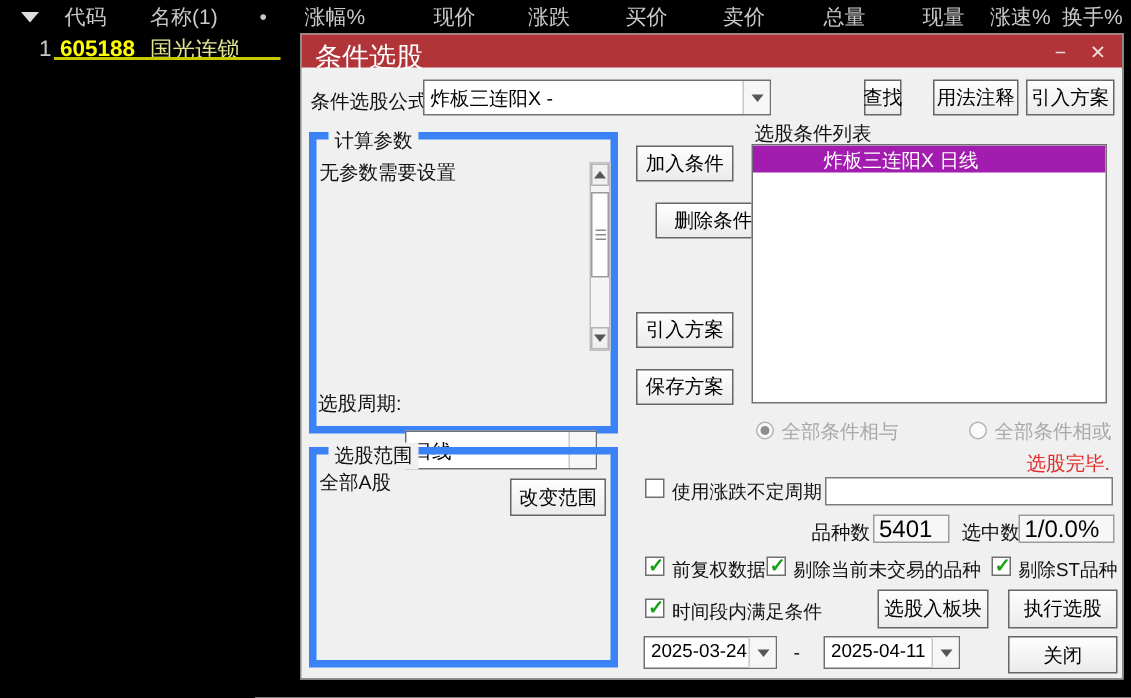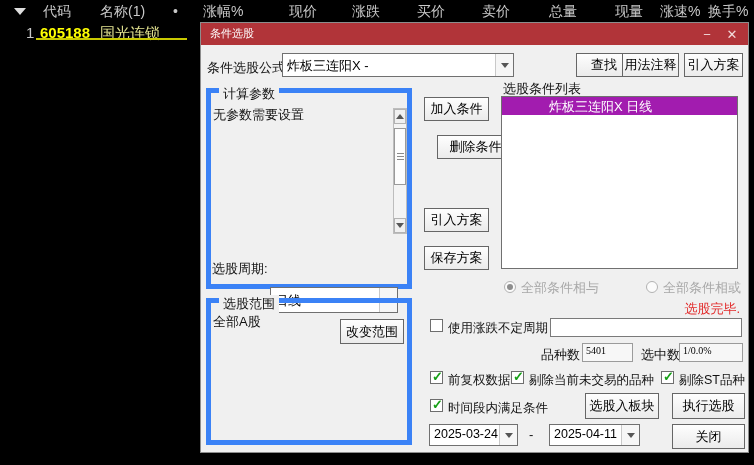--- a/index.html
+++ b/index.html
@@ -11,21 +11,21 @@
   .abs{position:absolute;box-sizing:border-box;}
   
   .hdr{position:absolute;top:3px;font-size:14px;color:#c9c9c9;white-space:nowrap;}
   .sort-tri{position:absolute;left:14px;top:8px;width:0;height:0;
     border-left:6px solid transparent;border-right:6px solid transparent;border-top:7px solid #dedede;}
   .rowtxt{position:absolute;top:24px;font-size:15px;white-space:nowrap;}
   
   .dialog{position:absolute;left:200px;top:22px;width:549px;height:431px;
     background:#f0f0f0;border:1px solid #8d8d8d;box-sizing:border-box;}
   .titlebar{position:absolute;left:0;top:0;right:0;height:22px;background:#b13439;}
-  .titlebar .t{position:absolute;left:9px;top:3px;font-size:11px;color:#fff;}
+  .titlebar .t{position:absolute;left:9px;top:3px;font-size:18px;color:#fff;}
   .cap-btn{position:absolute;top:0;width:22px;height:22px;display:flex;align-items:center;
     justify-content:center;color:#f2dada;font-size:13px;cursor:default;}
   .btn{position:absolute;display:flex;align-items:center;justify-content:center;
     background:linear-gradient(#fefefe,#ebebeb);border:1px solid #666;
     font-size:13px;color:#000;box-sizing:border-box;white-space:nowrap;}
   .lbl{position:absolute;font-size:13px;color:#111;white-space:nowrap;}
   .combo{position:absolute;background:#fff;border:1px solid #707070;box-sizing:border-box;display:flex;}
   .combo .val{flex:1;font-size:13px;color:#000;padding:3px 0 0 4px;white-space:nowrap;overflow:hidden;}
   .combo .arrow{width:17px;border-left:1px solid #c9c9c9;background:#f6f6f6;
     display:flex;align-items:center;justify-content:center;}
@@ -37,21 +37,21 @@
   .cbx.checked::after{content:"✓";position:absolute;left:1px;top:-3px;font-size:13px;font-weight:bold;color:#18a018;}
   .cb-label{position:absolute;font-size:12.5px;color:#111;white-space:nowrap;}
   .rad{position:absolute;width:12px;height:12px;border-radius:50%;background:#fbfbfb;border:1px solid #b2b2b2;box-sizing:border-box;}
   .rad.selected::after{content:"";position:absolute;left:2px;top:2px;width:6px;height:6px;border-radius:50%;background:#8e8e8e;}
   .rad-label{position:absolute;font-size:13px;color:#a8a8a8;white-space:nowrap;}
   .listbox{position:absolute;background:#fff;border:1px solid #707070;box-sizing:border-box;overflow:hidden;}
   .list-item{height:17px;font-size:13px;color:#000;padding:1px 0 0 3px;white-space:nowrap;}
   .list-item.selected{background:#a21caf;color:#fff;padding-left:47px;}
   .inp{position:absolute;background:#fff;border:1px solid #7a7a7a;box-sizing:border-box;font-size:12px;padding:1px 3px;}
   .field{position:absolute;background:#f7f7f7;border:1px solid #9b9b9b;box-sizing:border-box;
-    font-size:10px;color:#000;padding:1px 0 0 3px;white-space:nowrap;font-family:Liberation Serif, serif;}
+    font-size:16px;color:#000;padding:1px 0 0 3px;white-space:nowrap;}
   .status{position:absolute;font-size:13px;color:#e22b2b;white-space:nowrap;}
   
   .sbar{position:absolute;left:192px;top:85px;width:14px;height:126px;background:#f4f4f4;border:1px solid #bdbdbd;box-sizing:border-box;}
   .sbtn{position:absolute;left:0;width:12px;height:15px;background:#f0f0f0;border:1px solid #b3b3b3;
     box-sizing:border-box;display:flex;align-items:center;justify-content:center;}
   .sthumb{position:absolute;left:0;top:19px;width:12px;height:57px;background:#fdfdfd;border:1px solid #9a9a9a;box-sizing:border-box;}
   .grip{position:absolute;left:2px;top:24px;width:7px;border-top:1px solid #8a8a8a;}
 </style>
 </head>
 <body>
@@ -91,21 +91,21 @@
       </span>
   </div>
 
   <span class="lbl" style="left:6px;top:36px;">条件选股公式</span>
   <div class="combo" style="left:81px;top:30px;width:232px;height:24px;">
     <span class="val">炸板三连阳X -</span>
     <span class="arrow">
         <span class="tri-down"></span>
       </span>
   </div>
-  <div class="btn" style="left:375px;top:30px;width:56px;height:24px;text-align:center;">查找</div>
+  <div class="btn" style="left:375px;top:30px;width:25px;height:24px;text-align:center;">查找</div>
   <div class="btn" style="left:421px;top:30px;width:57px;height:24px;">用法注释</div>
   <div class="btn" style="left:483px;top:30px;width:59px;height:24px;">引入方案</div>
 
   <div class="gbox" style="left:5px;top:65px;width:206px;height:201px;">
     <span class="gbox-label">计算参数</span>
   </div>
   <span class="lbl" style="left:12px;top:83px;">无参数需要设置</span>
   <div class="sbar">
     <div class="sbtn" style="top:0;">
         <span class="tri-up-s"></span>

